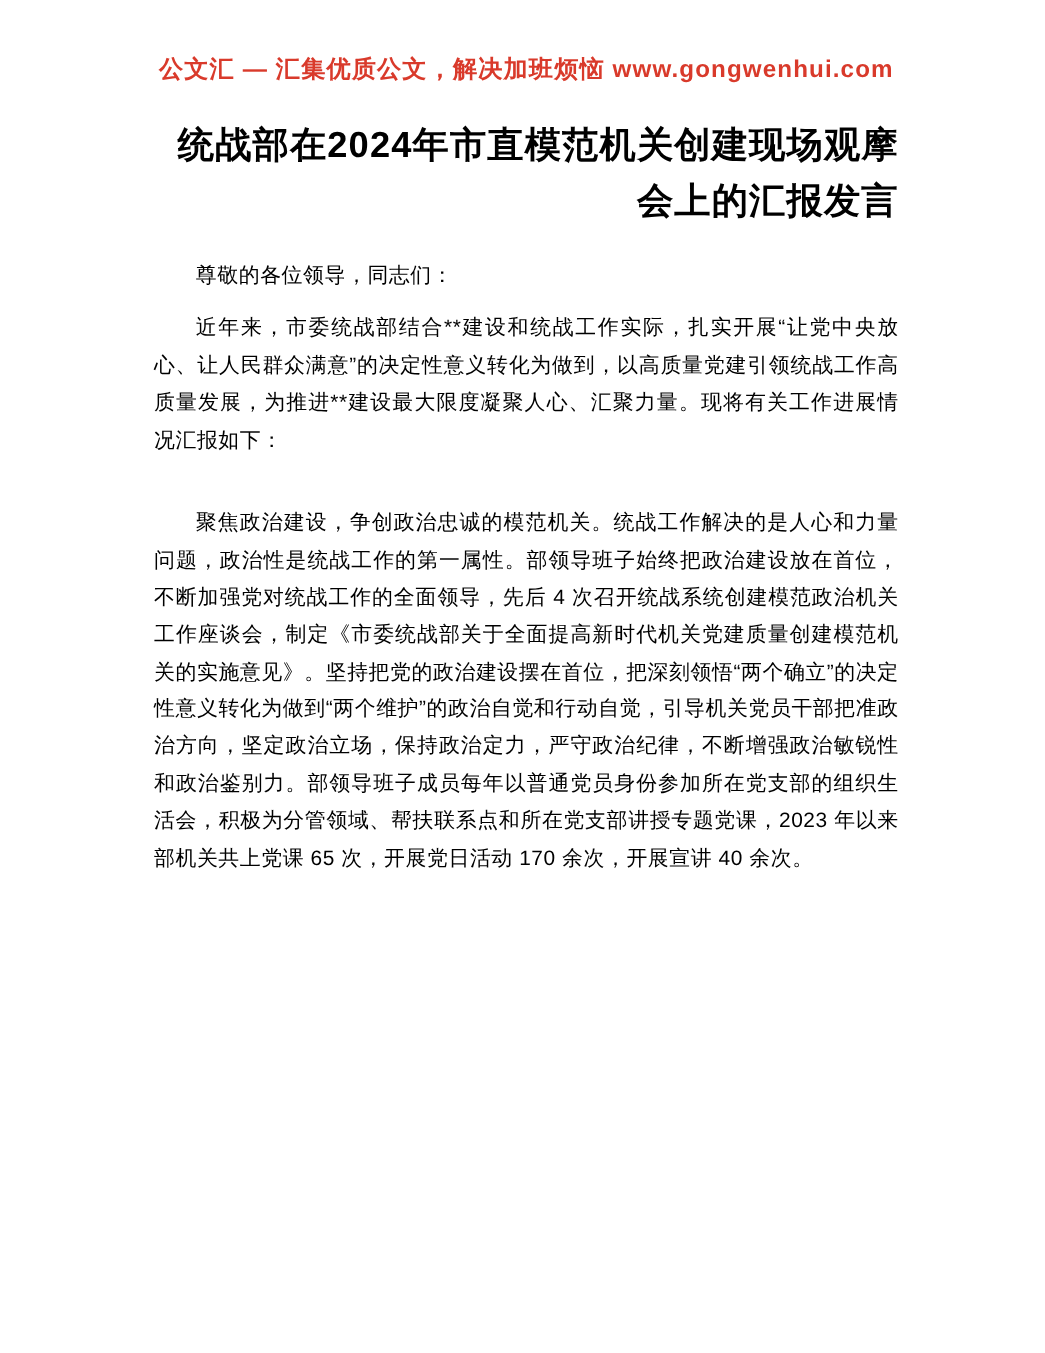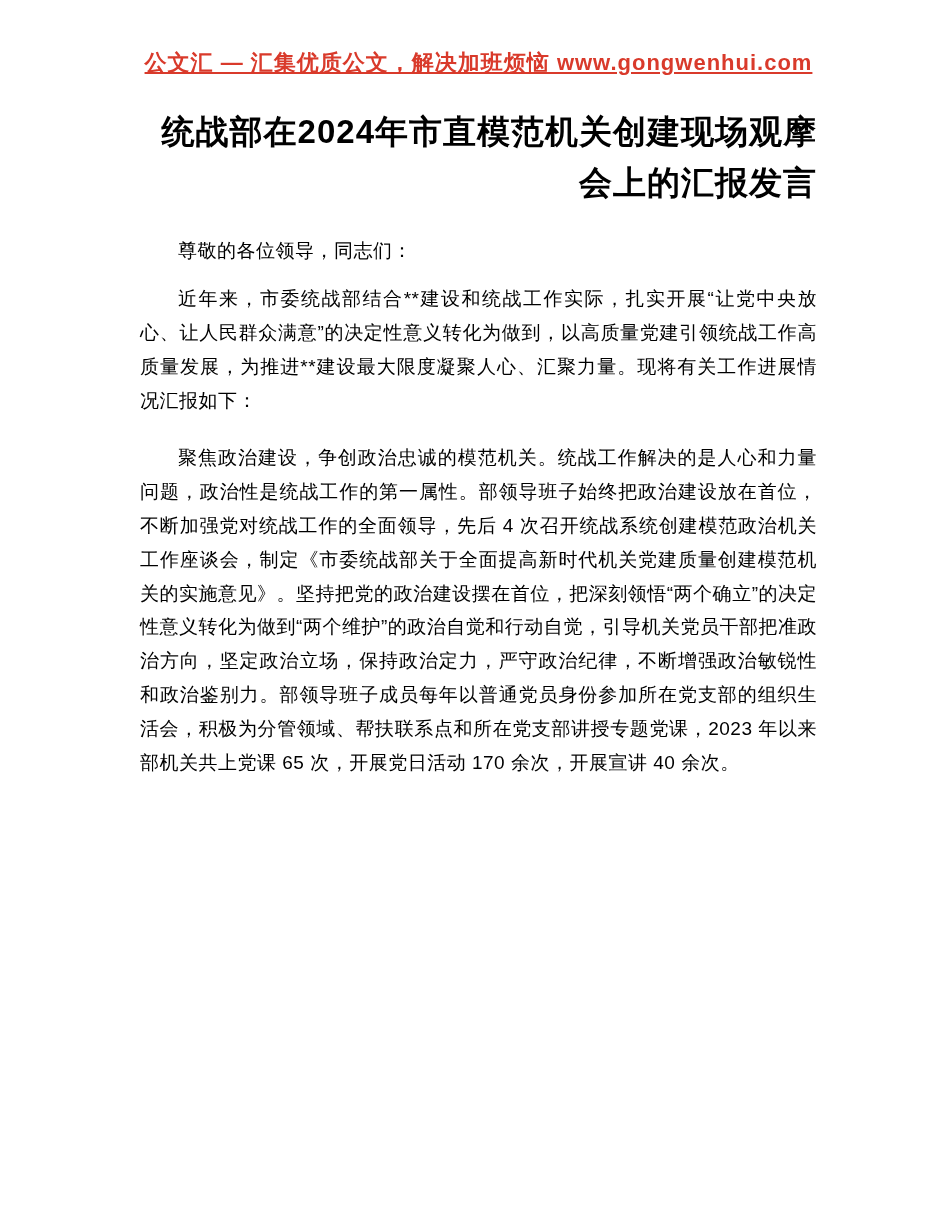--- a/index.html
+++ b/index.html
@@ -21,21 +21,20 @@
     padding: 48px 133px 0 140px;
     background: #ffffff;
   }
   .watermark {
     text-align: center;
     font-size: 22px;
     font-weight: 700;
     color: #d93a2b;
     letter-spacing: 1px;
     margin: 0 0 28px 0;
-    text-decoration: underline;
   }
   h1.doc-title {
     text-align: right;
     font-size: 33px;
     font-weight: 700;
     line-height: 1.55;
     margin: 0 0 26px 0;
     color: #000000;
     letter-spacing: 1px;
   }
@@ -43,21 +42,21 @@
     font-size: 19px;
     line-height: 1.78;
     text-align: justify;
     text-justify: inter-ideograph;
     text-indent: 2em;
     margin: 0 0 14px 0;
     letter-spacing: 0.5px;
     color: #000000;
   }
   .body-text p.gap-before {
-    margin-top: 24px;
+    margin-top: 42px;
   }
 </style>
 </head>
 <body>
 
 <div class="page">
 
   <div class="watermark">公文汇 — 汇集优质公文，解决加班烦恼 www.gongwenhui.com</div>
 
   <h1 class="doc-title">统战部在2024年市直模范机关创建现场观摩会上的汇报发言</h1>

